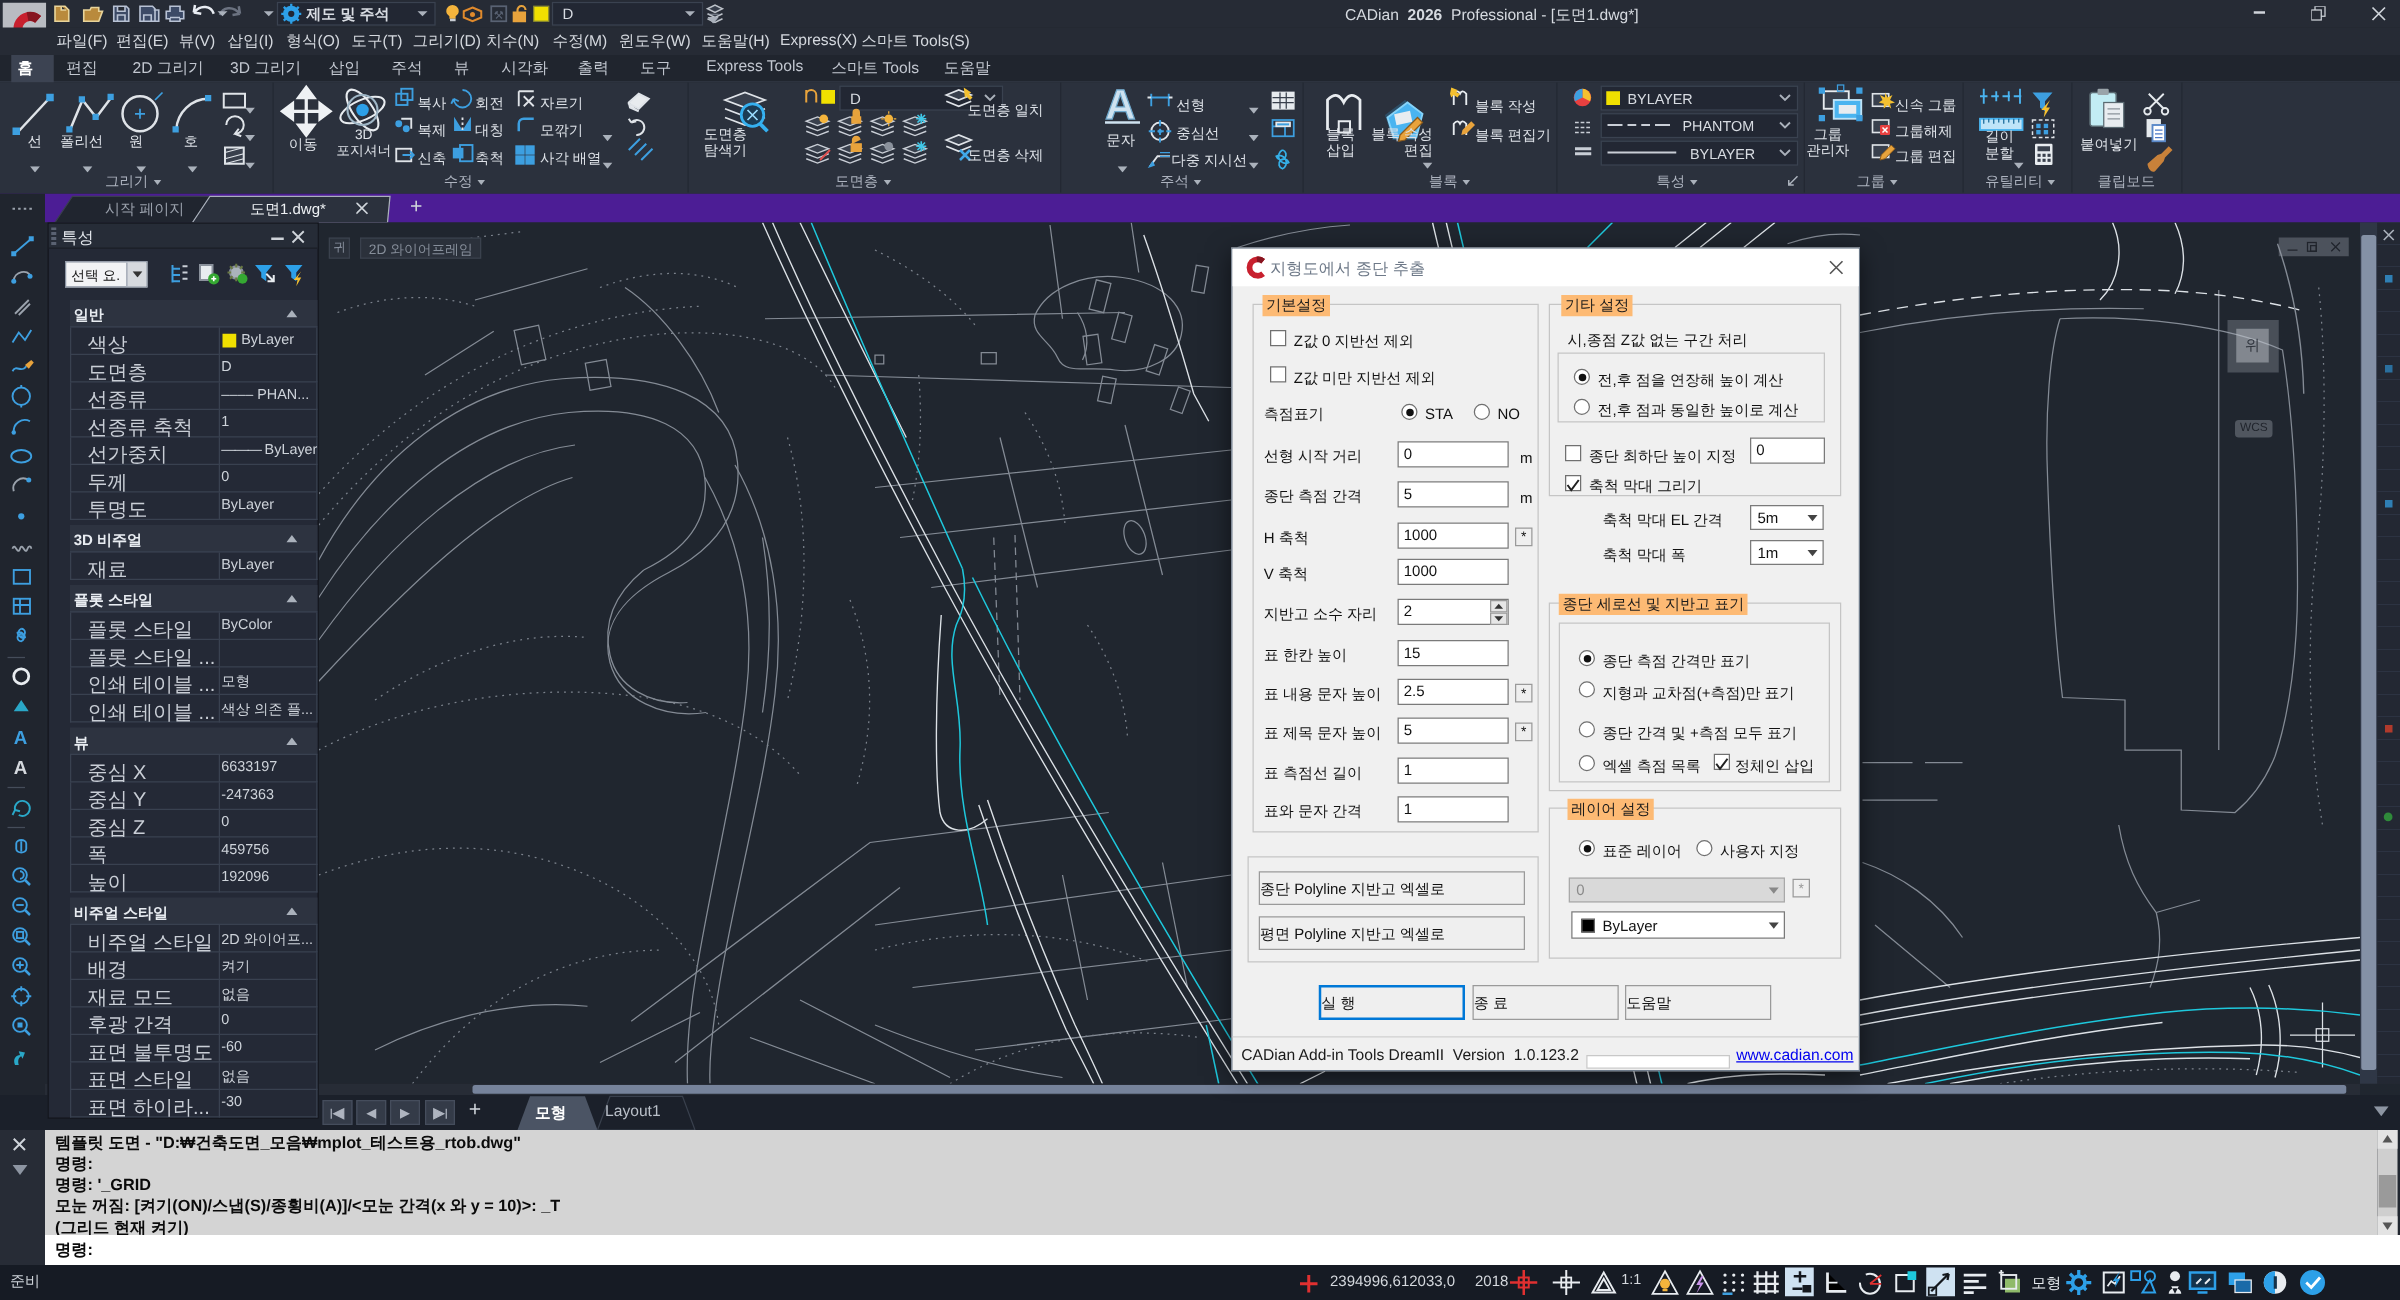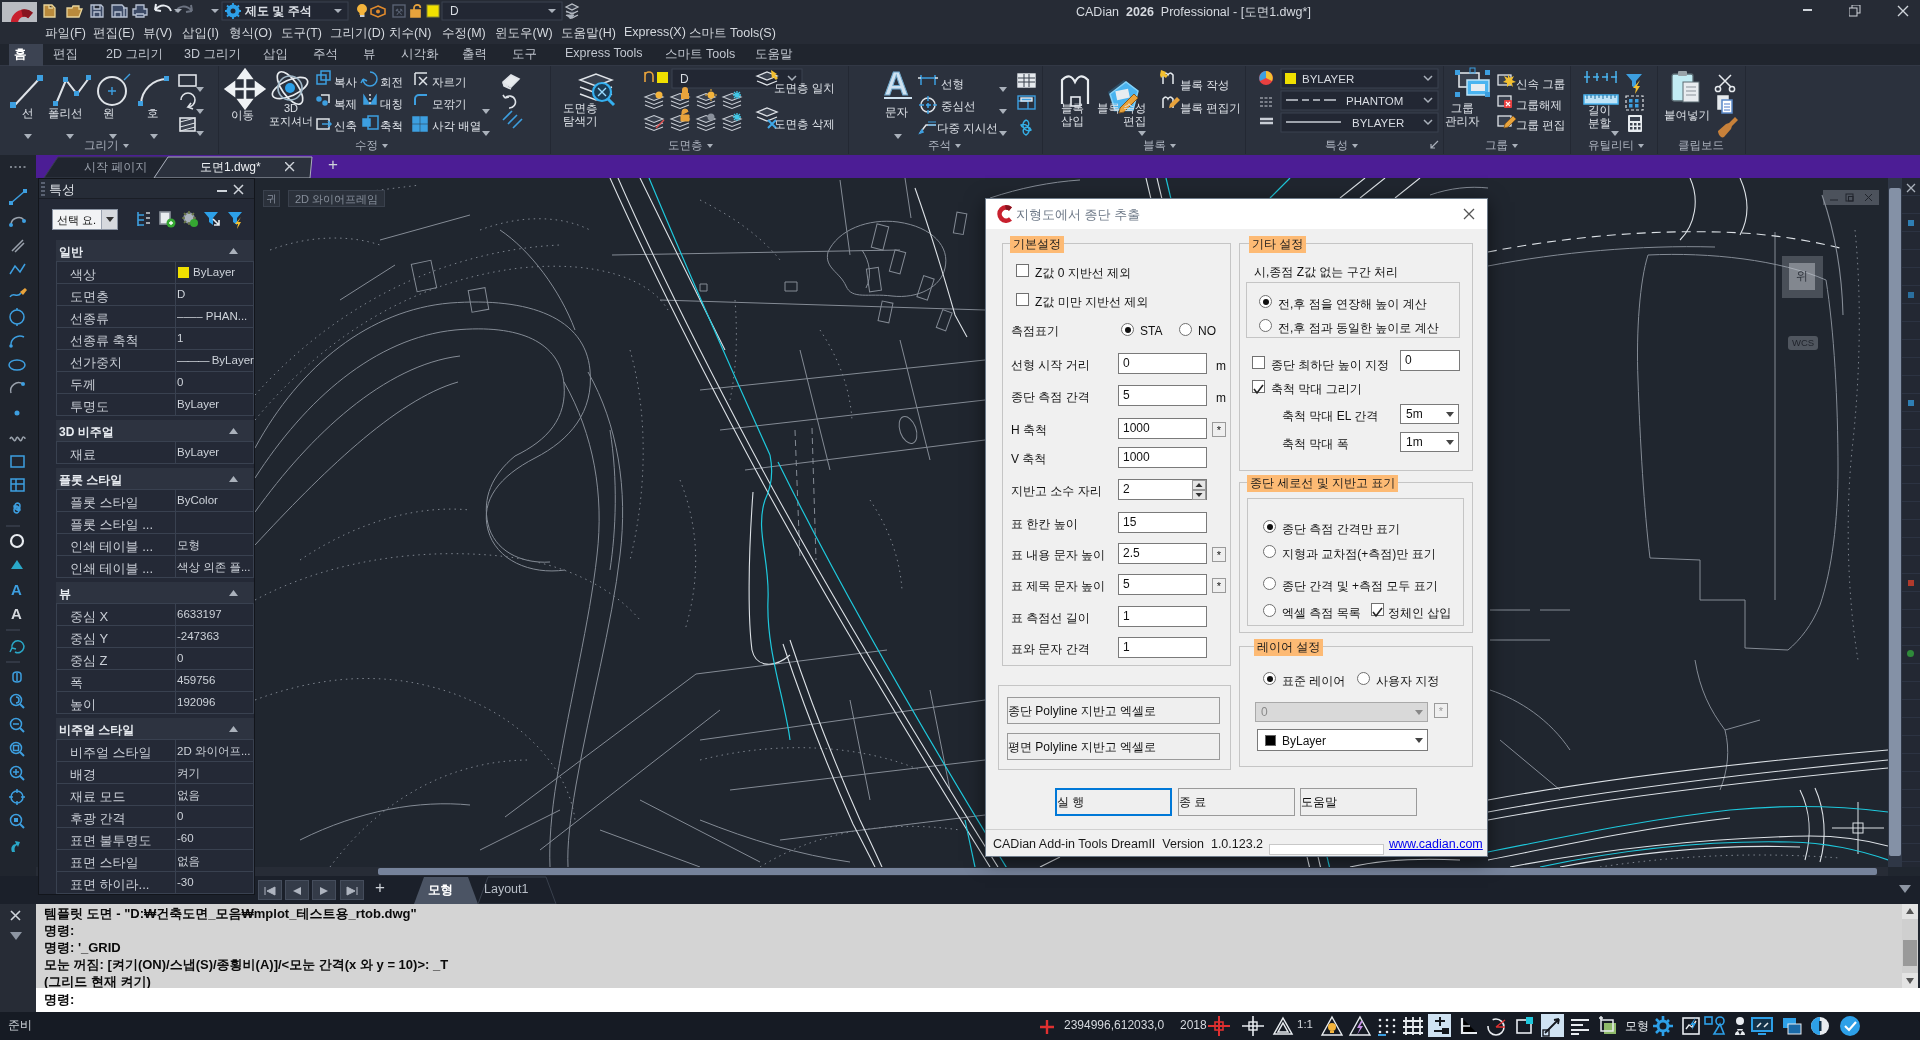--- a/index.html
+++ b/index.html
@@ -17,21 +17,21 @@
 .tri{display:inline-block;width:0;height:0;border-left:3.5px solid transparent;border-right:3.5px solid transparent;border-top:4.5px solid #aab1bb;margin-left:4px;vertical-align:1px}
 .gsep{position:absolute;top:0;width:1px;height:88px;background:#232833}
 .icolab{position:absolute;color:#dde1e7;font-size:11.5px;white-space:nowrap}
 
 #lefttb{left:0;top:155px;width:36px;height:721px;background:#20252e}
 
 #canvas{left:36px;top:178px;width:1852px;height:689px;background:#20262f;overflow:hidden}
 
 #props{left:38px;top:178px;width:217px;height:717px;background:#242936;border:1px solid #12151b}
 .prow{position:absolute;left:17px;width:198px;height:22px;border-bottom:1px solid #394150;border-right:1px solid #394150;border-left:1px solid #394150}
-.plbl{position:absolute;left:13px;top:4px;font-size:13px;color:#c9ced6;white-space:nowrap}
+.plbl{position:absolute;left:13px;top:4px;font-size:16px;color:#c9ced6;white-space:nowrap}
 .pval{position:absolute;left:120px;top:4px;font-size:11.5px;color:#ced3da;white-space:nowrap}
 .pdiv{position:absolute;left:118px;top:0;width:1px;height:22px;background:#394150}
 .phead{position:absolute;left:17px;width:198px;height:22px;background:#2d3340;border-bottom:1px solid #394150}
 .phlbl{position:absolute;left:1px;top:4px;font-size:12px;color:#e8ecf1;font-weight:bold;white-space:nowrap}
 
 #dlg{left:985px;top:198px;width:503px;height:659px;background:#f0f0f0;border:1px solid #6e7b8a;box-shadow:0 4px 18px rgba(0,0,0,.55)}
 #dlgtitle{position:absolute;left:0;top:0;width:501px;height:30px;background:#fff}
 .gbox{position:absolute;border:1px solid #c5c5c5}
 .glab{position:absolute;top:-8px;background:#fdba74;padding:0 3px;font-size:12px;color:#1b1b1b;white-space:nowrap}
 .dlbl{position:absolute;font-size:12px;color:#111;white-space:nowrap}
@@ -1193,21 +1193,21 @@
  <div class="dlbl" style="left:25px;top:379px">표 제목 문자 높이</div>
       <div class="dinp" style="left:132px;top:375px;width:89px;height:21px">5</div>
       <div class="star" style="left:226px;top:379px">*</div>
  <div class="dlbl" style="left:25px;top:411px">표 측점선 길이</div>
       <div class="dinp" style="left:132px;top:407px;width:89px;height:21px">1</div>
  <div class="dlbl" style="left:25px;top:442px">표와 문자 간격</div>
       <div class="dinp" style="left:132px;top:438px;width:89px;height:21px">1</div>
  <div class="gbox" style="left:12px;top:486px;width:233px;height:85px"></div>
  <div class="dbtn" style="left:21px;top:498px;width:213px;height:27px;line-height:26px">종단 Polyline 지반고 엑셀로</div>
  <div class="dbtn" style="left:21px;top:534px;width:213px;height:27px;line-height:26px">평면 Polyline 지반고 엑셀로</div>
- <div class="gbox" style="left:253px;top:44px;width:234px;height:228px">
+ <div class="gbox" style="left:253px;top:44px;width:234px;height:154px">
         <div class="glab" style="left:9px">기타 설정</div>
       </div>
  <div class="dlbl" style="left:268px;top:65px">시,종점 Z값 없는 구간 처리</div>
  <div class="gbox" style="left:260px;top:83px;width:214px;height:56px"></div>
  <div class="rad radon" style="left:273px;top:96px"></div>
       <div class="dlbl" style="left:292px;top:97px">전,후 점을 연장해 높이 계산</div>
  <div class="rad" style="left:273px;top:120px"></div>
       <div class="dlbl" style="left:292px;top:121px">전,후 점과 동일한 높이로 계산</div>
  <div class="cb" style="left:266px;top:157px"></div>
       <div class="dlbl" style="left:285px;top:158px">종단 최하단 높이 지정</div>

